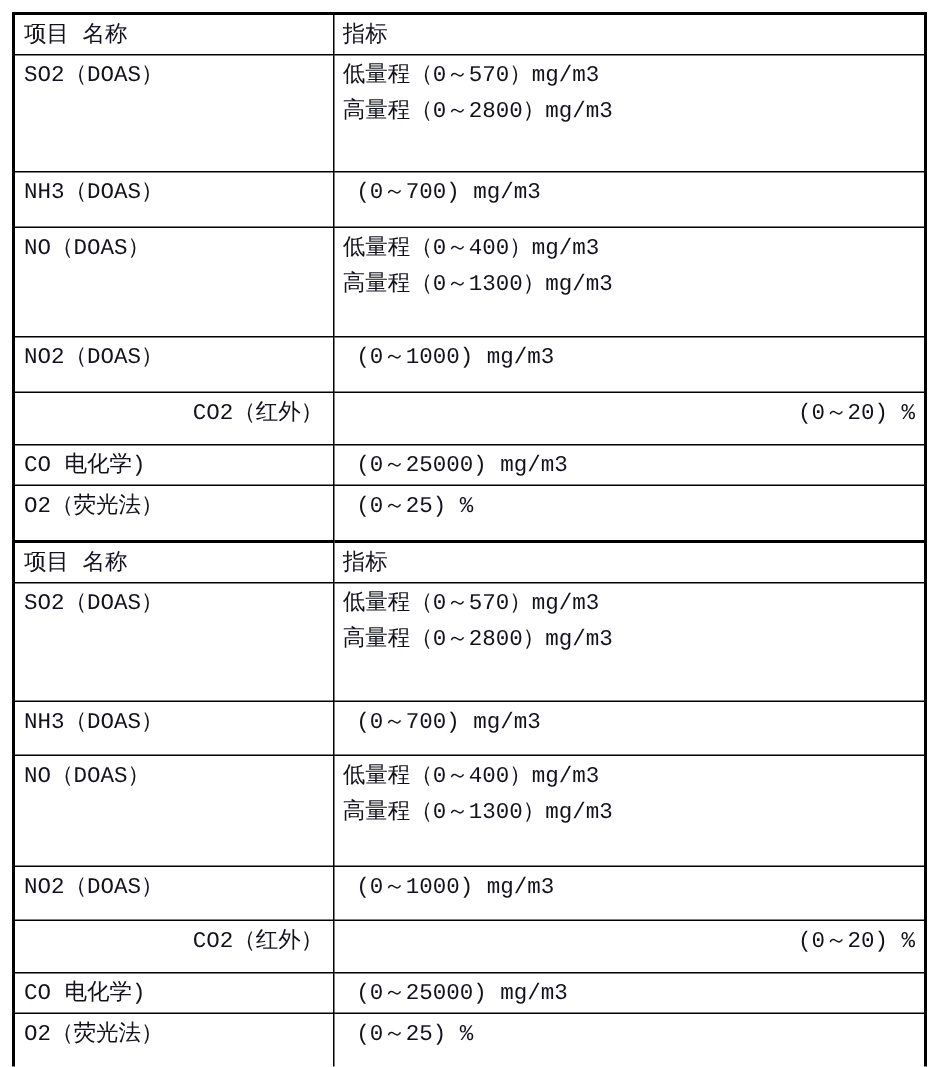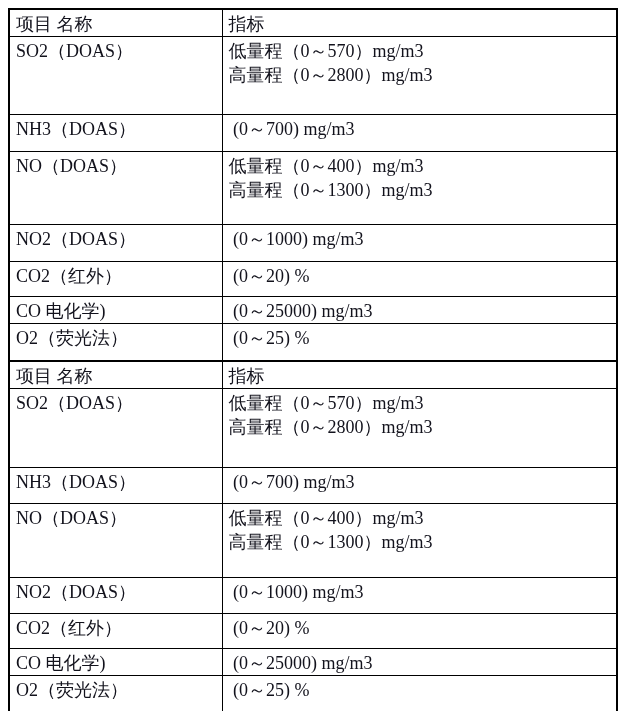--- a/index.html
+++ b/index.html
@@ -22,31 +22,32 @@
     width: 608px;
     margin: 8px 0 0 8px;
     border: 2px solid #000000;
   }
   table.spec col.c1 { width: 213px; }
   table.spec col.c2 { width: 395px; }
   table.spec td {
     border: 1px solid #000000;
     vertical-align: top;
     padding: 2px 6px 0 6px;
-    font-size: 18px;
+    font-size: 15px;
     line-height: 24px;
     overflow: hidden;
+    font-family: Liberation Mono, monospace;
   }
   td.ind .val { white-space: pre-wrap; }
   tr.thick-top td { border-top: 2px solid #000000; }
   
   tr.h21 { height: 21px; }
   tr.h22 { height: 22px; }
   tr.h25 { height: 25px; }
-  tr.h35 { height: 35px; }
+  tr.h35 { height: 35px; text-align: right; }
   tr.h36 { height: 36px; }
   tr.h37 { height: 37px; }
   tr.h39 { height: 39px; }
   tr.h73 { height: 73px; }
   tr.h74 { height: 74px; }
   tr.h78 { height: 78px; }
   tr.h79 { height: 79px; }
 </style>
 </head>
 <body>

